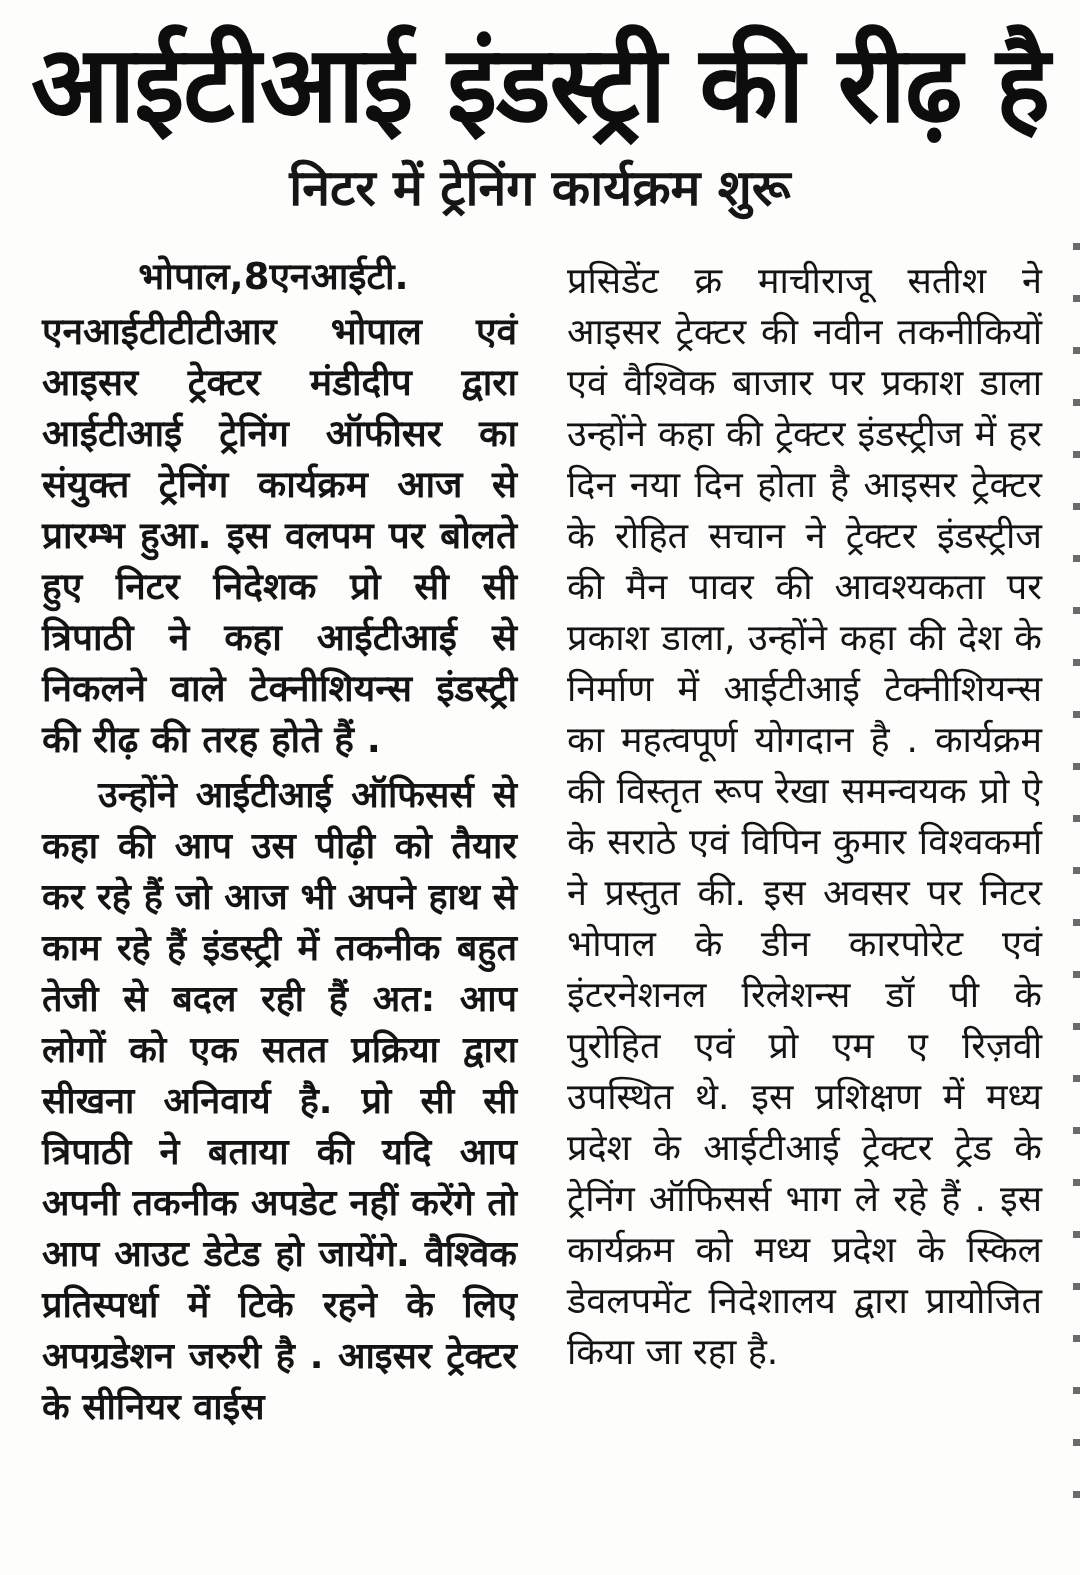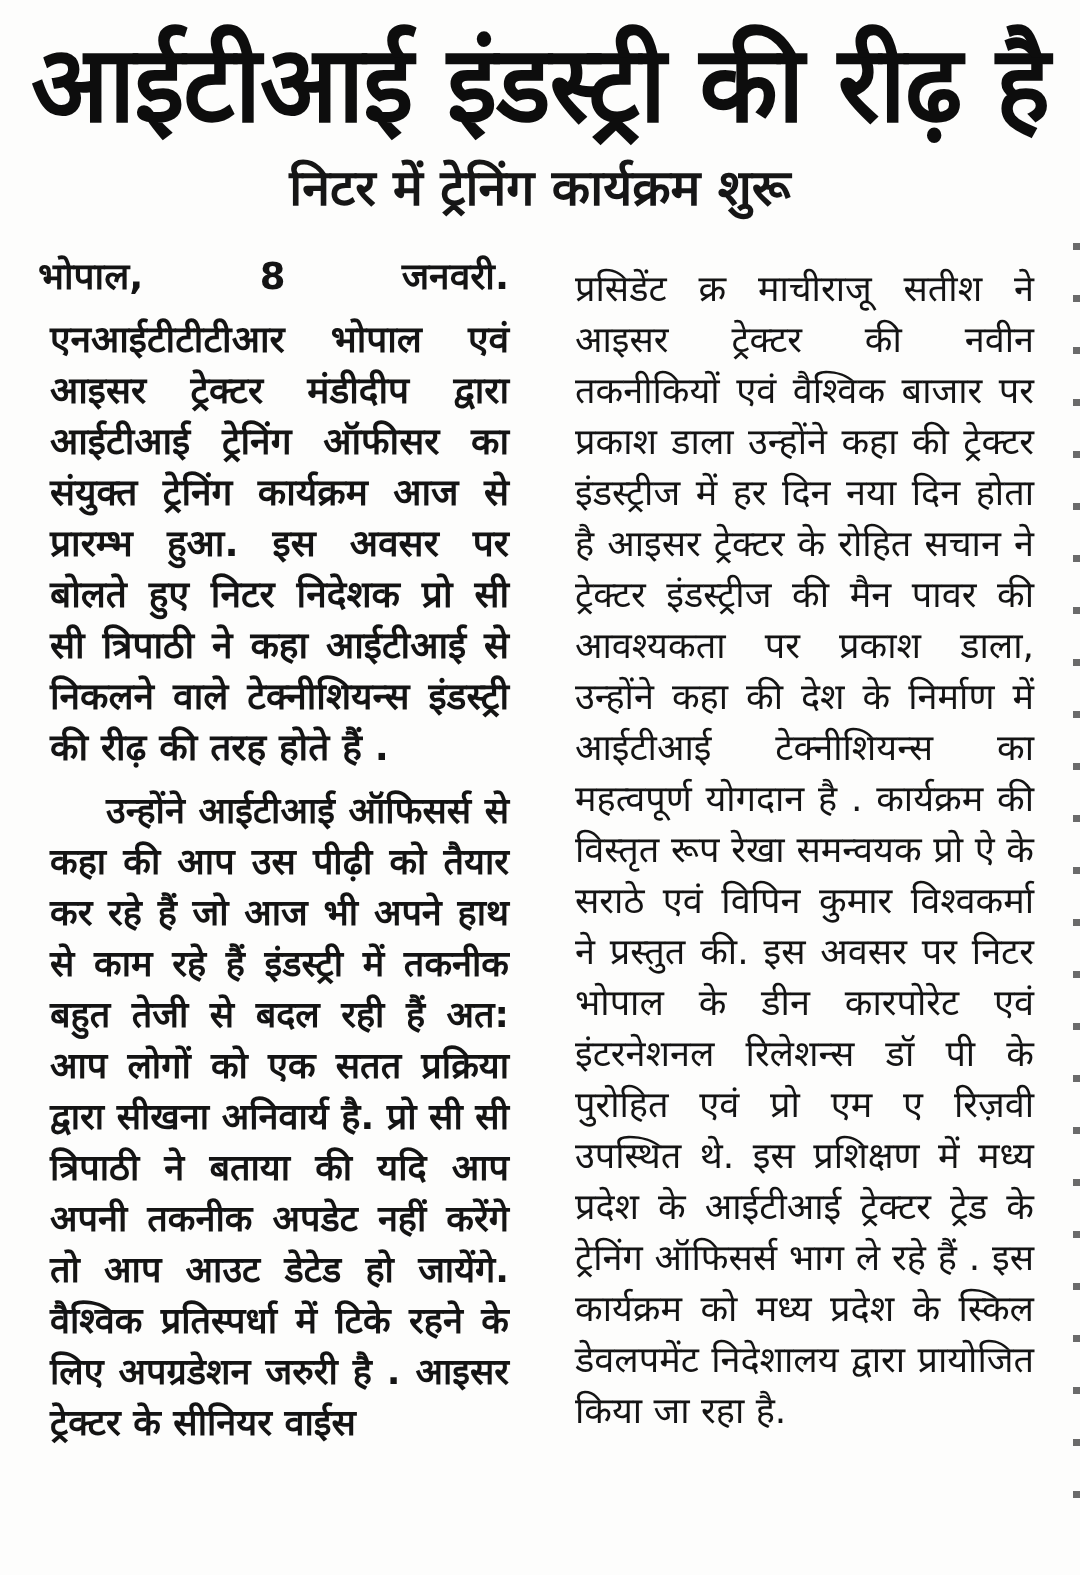--- a/index.html
+++ b/index.html
@@ -48,26 +48,26 @@
   .column {
     width: 483px;
     font-size: 36px;
     line-height: 51px;
     text-align: justify;
     text-justify: inter-word;
     color: #141414;
   }
   .dateline {
     display: flex;
-    justify-content: space-between;
+    justify-content: center;
     font-weight: 700;
     font-size: 37px;
     padding-right: 12px;
   }
-  .para { margin: 12px; }
+  .para { margin: 4px; }
   .para.bold {
     font-weight: 700;
     font-size: 37px;
   }
   .para.indented { text-indent: 56px; font-weight: bold; }
   
   .edge-fragments {
     position: absolute;
     top: 225px;
     right: 0;
@@ -89,23 +89,23 @@
   <h1 class="headline">आईटीआई इंडस्ट्री की रीढ़ है</h1>
 
   <h2 class="subheadline">निटर में ट्रेनिंग कार्यक्रम शुरू</h2>
 
   <div class="body-columns">
 
     <div class="column">
       <div class="dateline">
         <span>भोपाल,</span>
         <span>8</span>
-        <span>जनवरी.</span>
+        <span>एनआईटी.</span>
       </div>
-      <p class="para bold">एनआईटीटीटीआर भोपाल एवं आइसर ट्रेक्टर मंडीदीप द्वारा आईटीआई ट्रेनिंग ऑफीसर का संयुक्त ट्रेनिंग कार्यक्रम आज से प्रारम्भ हुआ. इस अवसर पर बोलते हुए निटर निदेशक प्रो सी सी त्रिपाठी ने कहा आईटीआई से निकलने वाले टेक्नीशियन्स इंडस्ट्री की रीढ़ की तरह होते हैं .</p>
+      <p class="para bold">एनआईटीटीटीआर भोपाल एवं आइसर ट्रेक्टर मंडीदीप द्वारा आईटीआई ट्रेनिंग ऑफीसर का संयुक्त ट्रेनिंग कार्यक्रम आज से प्रारम्भ हुआ. इस वलपम पर बोलते हुए निटर निदेशक प्रो सी सी त्रिपाठी ने कहा आईटीआई से निकलने वाले टेक्नीशियन्स इंडस्ट्री की रीढ़ की तरह होते हैं .</p>
       <p class="para indented">उन्होंने आईटीआई ऑफिसर्स से कहा की आप उस पीढ़ी को तैयार कर रहे हैं जो आज भी अपने हाथ से काम रहे हैं इंडस्ट्री में तकनीक बहुत तेजी से बदल रही हैं अत: आप लोगों को एक सतत प्रक्रिया द्वारा सीखना अनिवार्य है. प्रो सी सी त्रिपाठी ने बताया की यदि आप अपनी तकनीक अपडेट नहीं करेंगे तो आप आउट डेटेड हो जायेंगे. वैश्विक प्रतिस्पर्धा में टिके रहने के लिए अपग्रडेशन जरुरी है . आइसर ट्रेक्टर के सीनियर वाईस</p>
     </div>
 
     <div class="column">
       <p class="para">प्रसिडेंट क्र माचीराजू सतीश ने आइसर ट्रेक्टर की नवीन तकनीकियों एवं वैश्विक बाजार पर प्रकाश डाला उन्होंने कहा की ट्रेक्टर इंडस्ट्रीज में हर दिन नया दिन होता है आइसर ट्रेक्टर के रोहित सचान ने ट्रेक्टर इंडस्ट्रीज की मैन पावर की आवश्यकता पर प्रकाश डाला, उन्होंने कहा की देश के निर्माण में आईटीआई टेक्नीशियन्स का महत्वपूर्ण योगदान है . कार्यक्रम की विस्तृत रूप रेखा समन्वयक प्रो ऐ के सराठे एवं विपिन कुमार विश्वकर्मा ने प्रस्तुत की. इस अवसर पर निटर भोपाल के डीन कारपोरेट एवं इंटरनेशनल रिलेशन्स डॉ पी के पुरोहित एवं प्रो एम ए रिज़वी उपस्थित थे. इस प्रशिक्षण में मध्य प्रदेश के आईटीआई ट्रेक्टर ट्रेड के ट्रेनिंग ऑफिसर्स भाग ले रहे हैं . इस कार्यक्रम को  मध्य प्रदेश के स्किल डेवलपमेंट निदेशालय द्वारा प्रायोजित किया जा रहा है.</p>
     </div>
 
   </div>
 
   <div class="edge-fragments"></div>

